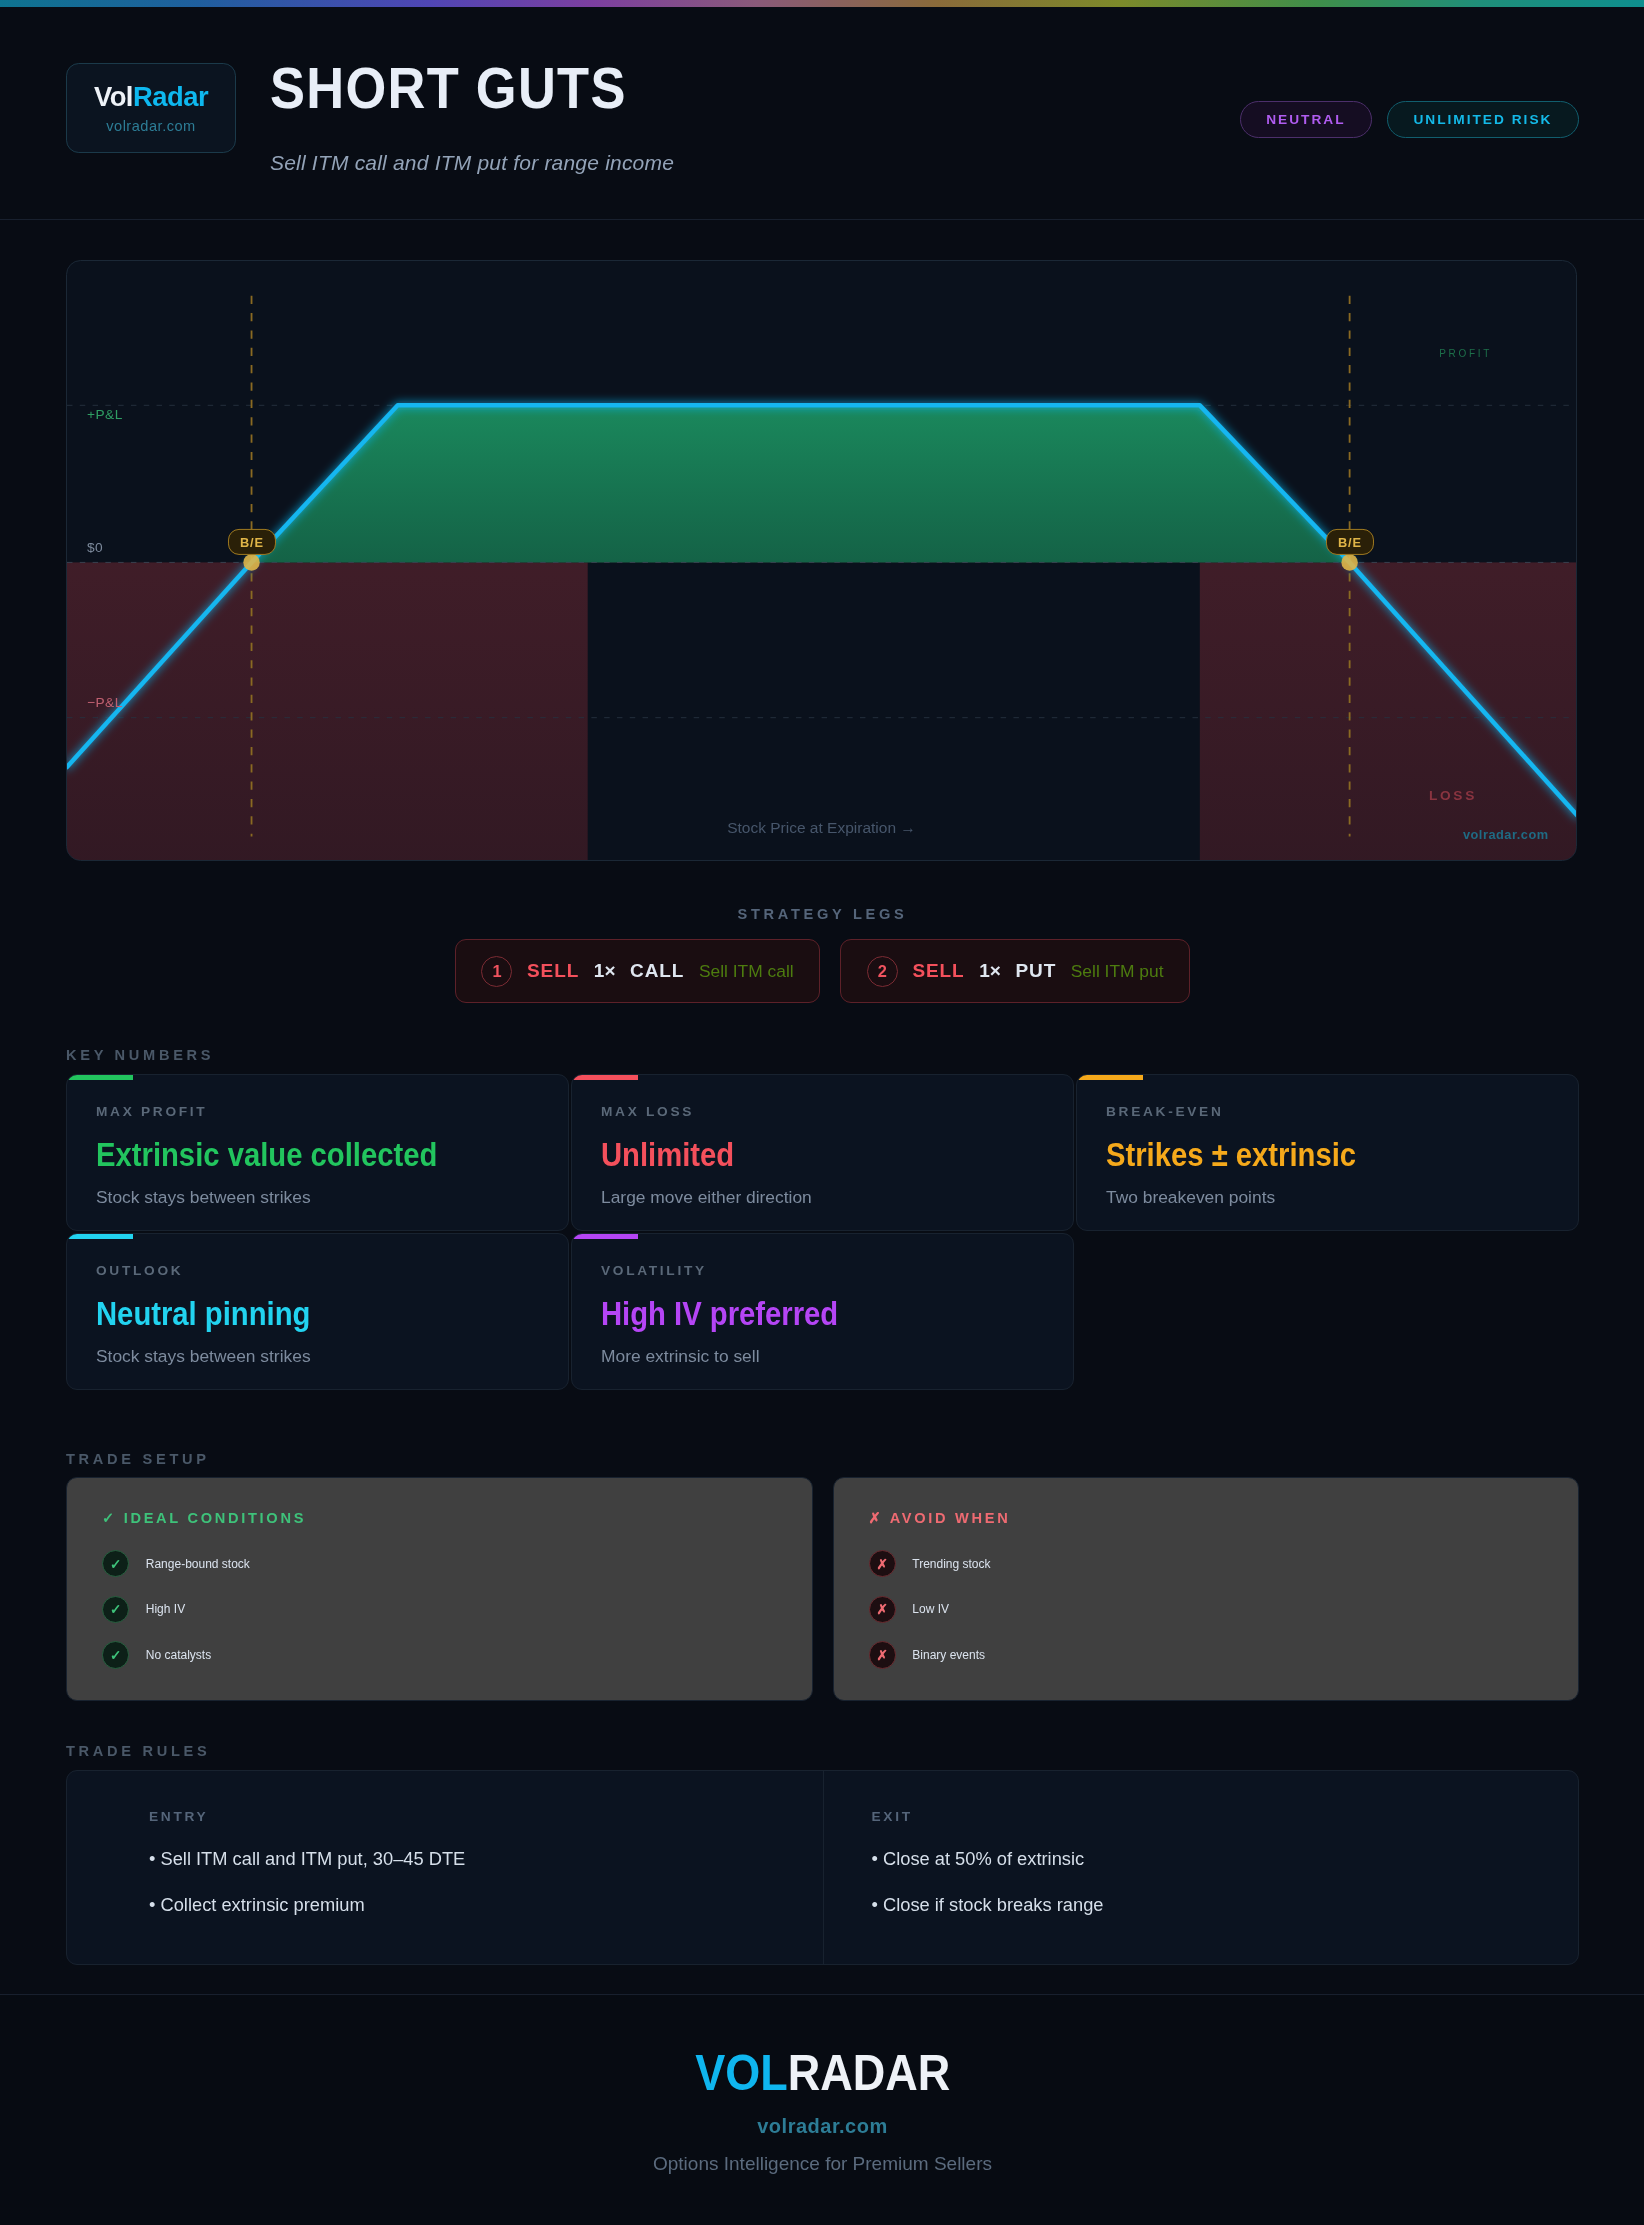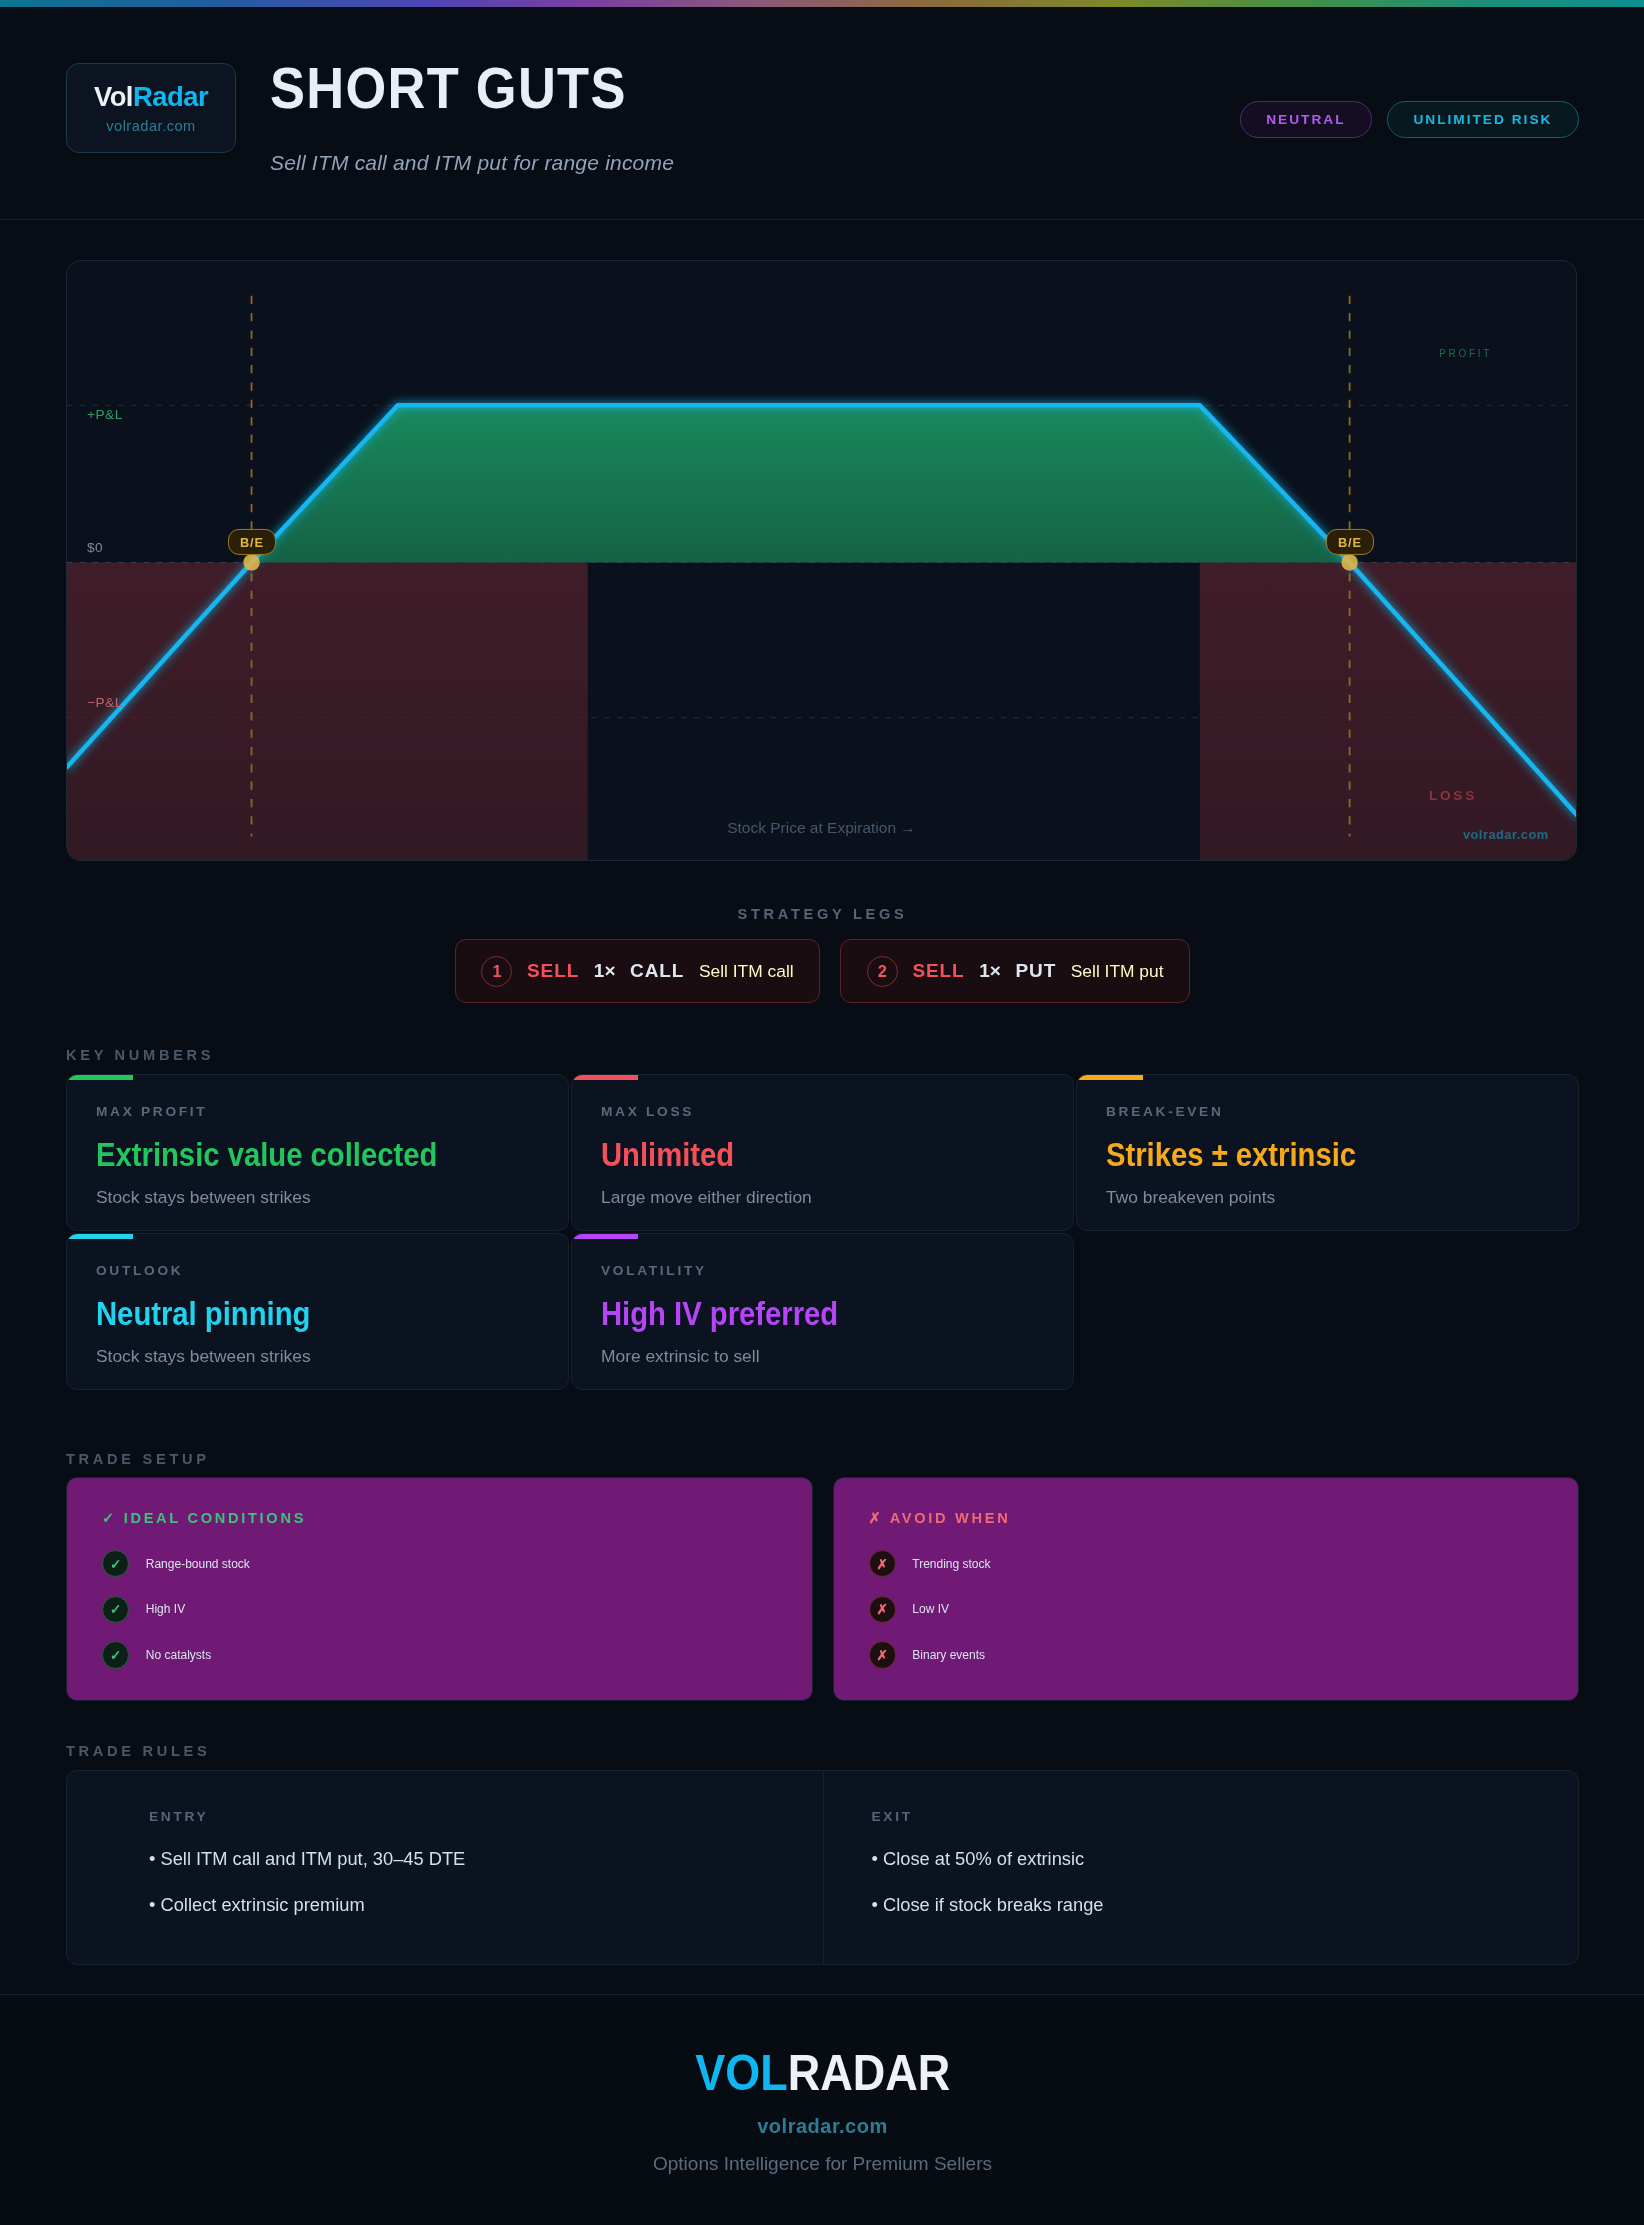--- a/index.html
+++ b/index.html
@@ -107,21 +107,21 @@
   }
   .leg-num {
     width:31px; height:31px; border-radius:50%;
     border:0.9px solid #7a2b33; color:#f0535f;
     display:flex; align-items:center; justify-content:center;
     font-size:16.4px; font-weight:bold;
   }
   .leg-act { color:#f4505c; font-size:19px; font-weight:bold; letter-spacing:0.9px; }
   .leg-qty { color:#dfe6f0; font-size:19px; font-weight:bold; }
   .leg-typ { color:#dfe6f0; font-size:19px; font-weight:bold; letter-spacing:0.9px; }
-  .leg-desc { color:#fef9c3; font-size:17.4px; }
+  .leg-desc { color:#4d7c0f; font-size:17.4px; }
 
   
   .cards { position:absolute; left:66px; top:1074px; width:1513px;
            display:grid; grid-template-columns:repeat(3,1fr); gap:2px; }
   .card {
     position:relative; height:157px; border-radius:11px;
     border:0.9px solid #18222f; background:#0b1320;
     padding:29px 29px 0 29px; overflow:hidden;
   }
   .card::before {
@@ -134,21 +134,21 @@
   .card-value {
     margin-top:16.4px; font-size:34px; font-weight:bold; color:var(--accent);
     transform:scaleX(0.86); transform-origin:left center; white-space:nowrap;
   }
   .card-note { margin-top:12.8px; font-size:17.4px; color:#7d8b9e; }
 
   
   .setup { position:absolute; left:66px; top:1477px; width:1513px;
            display:grid; grid-template-columns:1fr 1fr; gap:20px; }
   .panel {
-    border:0.9px solid #18222f; border-radius:11px; background:#701a75;
+    border:0.9px solid #18222f; border-radius:11px; background:#404040;
     padding:31px 35px; height:224px;
   }
   .panel-head { font-size:14.6px; font-weight:bold; letter-spacing:2.7px; margin-bottom:24px; }
   .panel-head.good { color:#3ec27a; }
   .panel-head.bad  { color:#ef6b72; }
   .li { display:flex; align-items:center; gap:16.4px; margin-bottom:18.3px; }
   .li-icon {
     width:27.4px; height:27.4px; border-radius:50%; flex:none;
     display:flex; align-items:center; justify-content:center;
     font-size:13.7px; font-weight:bold;

